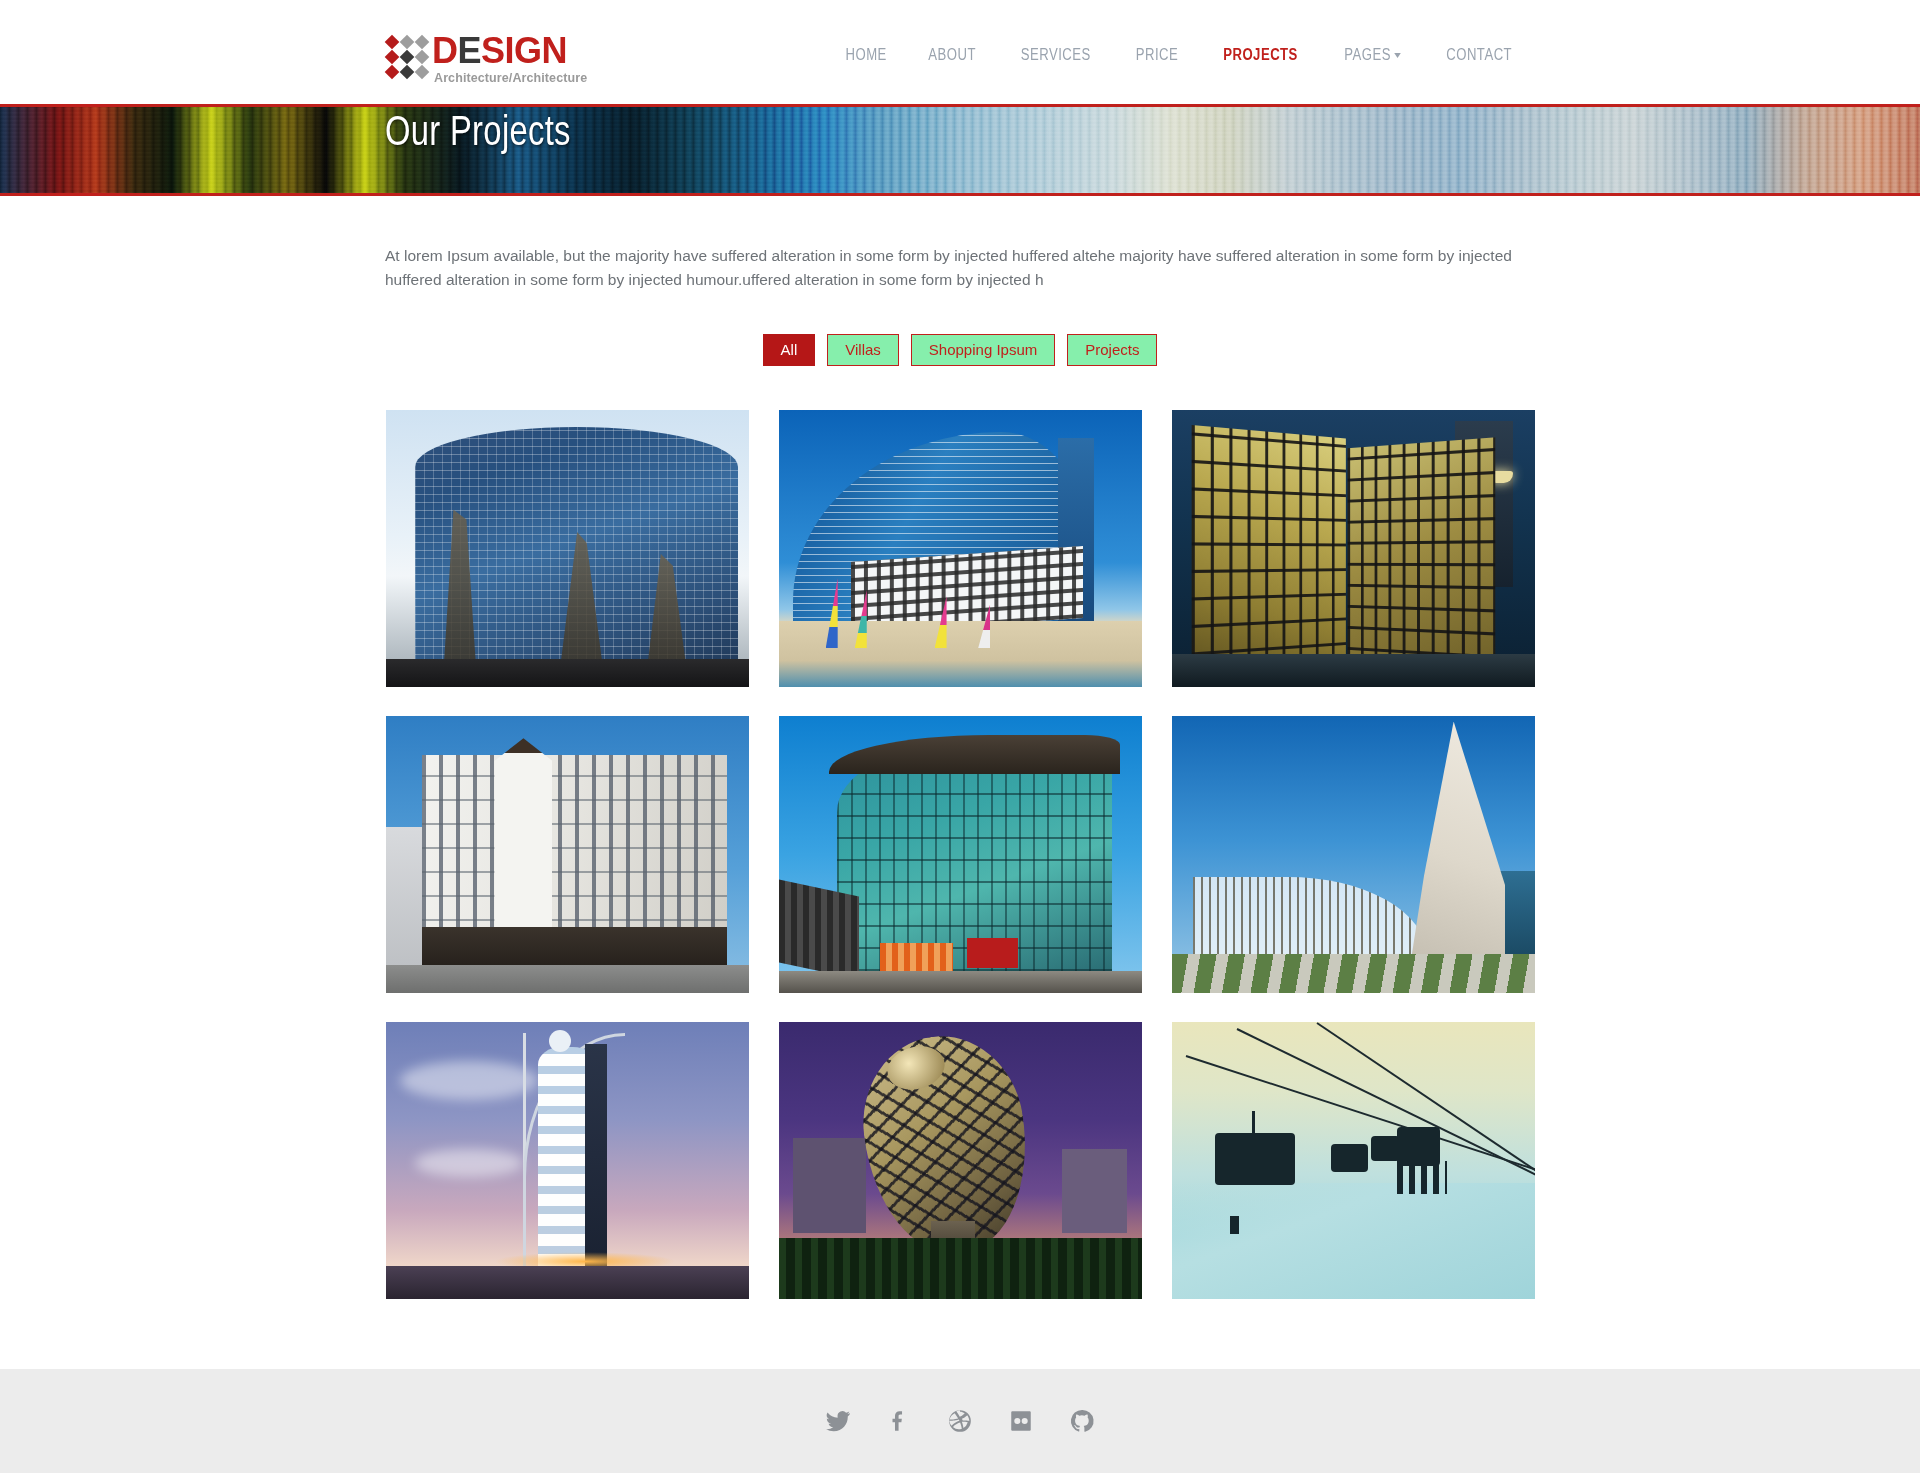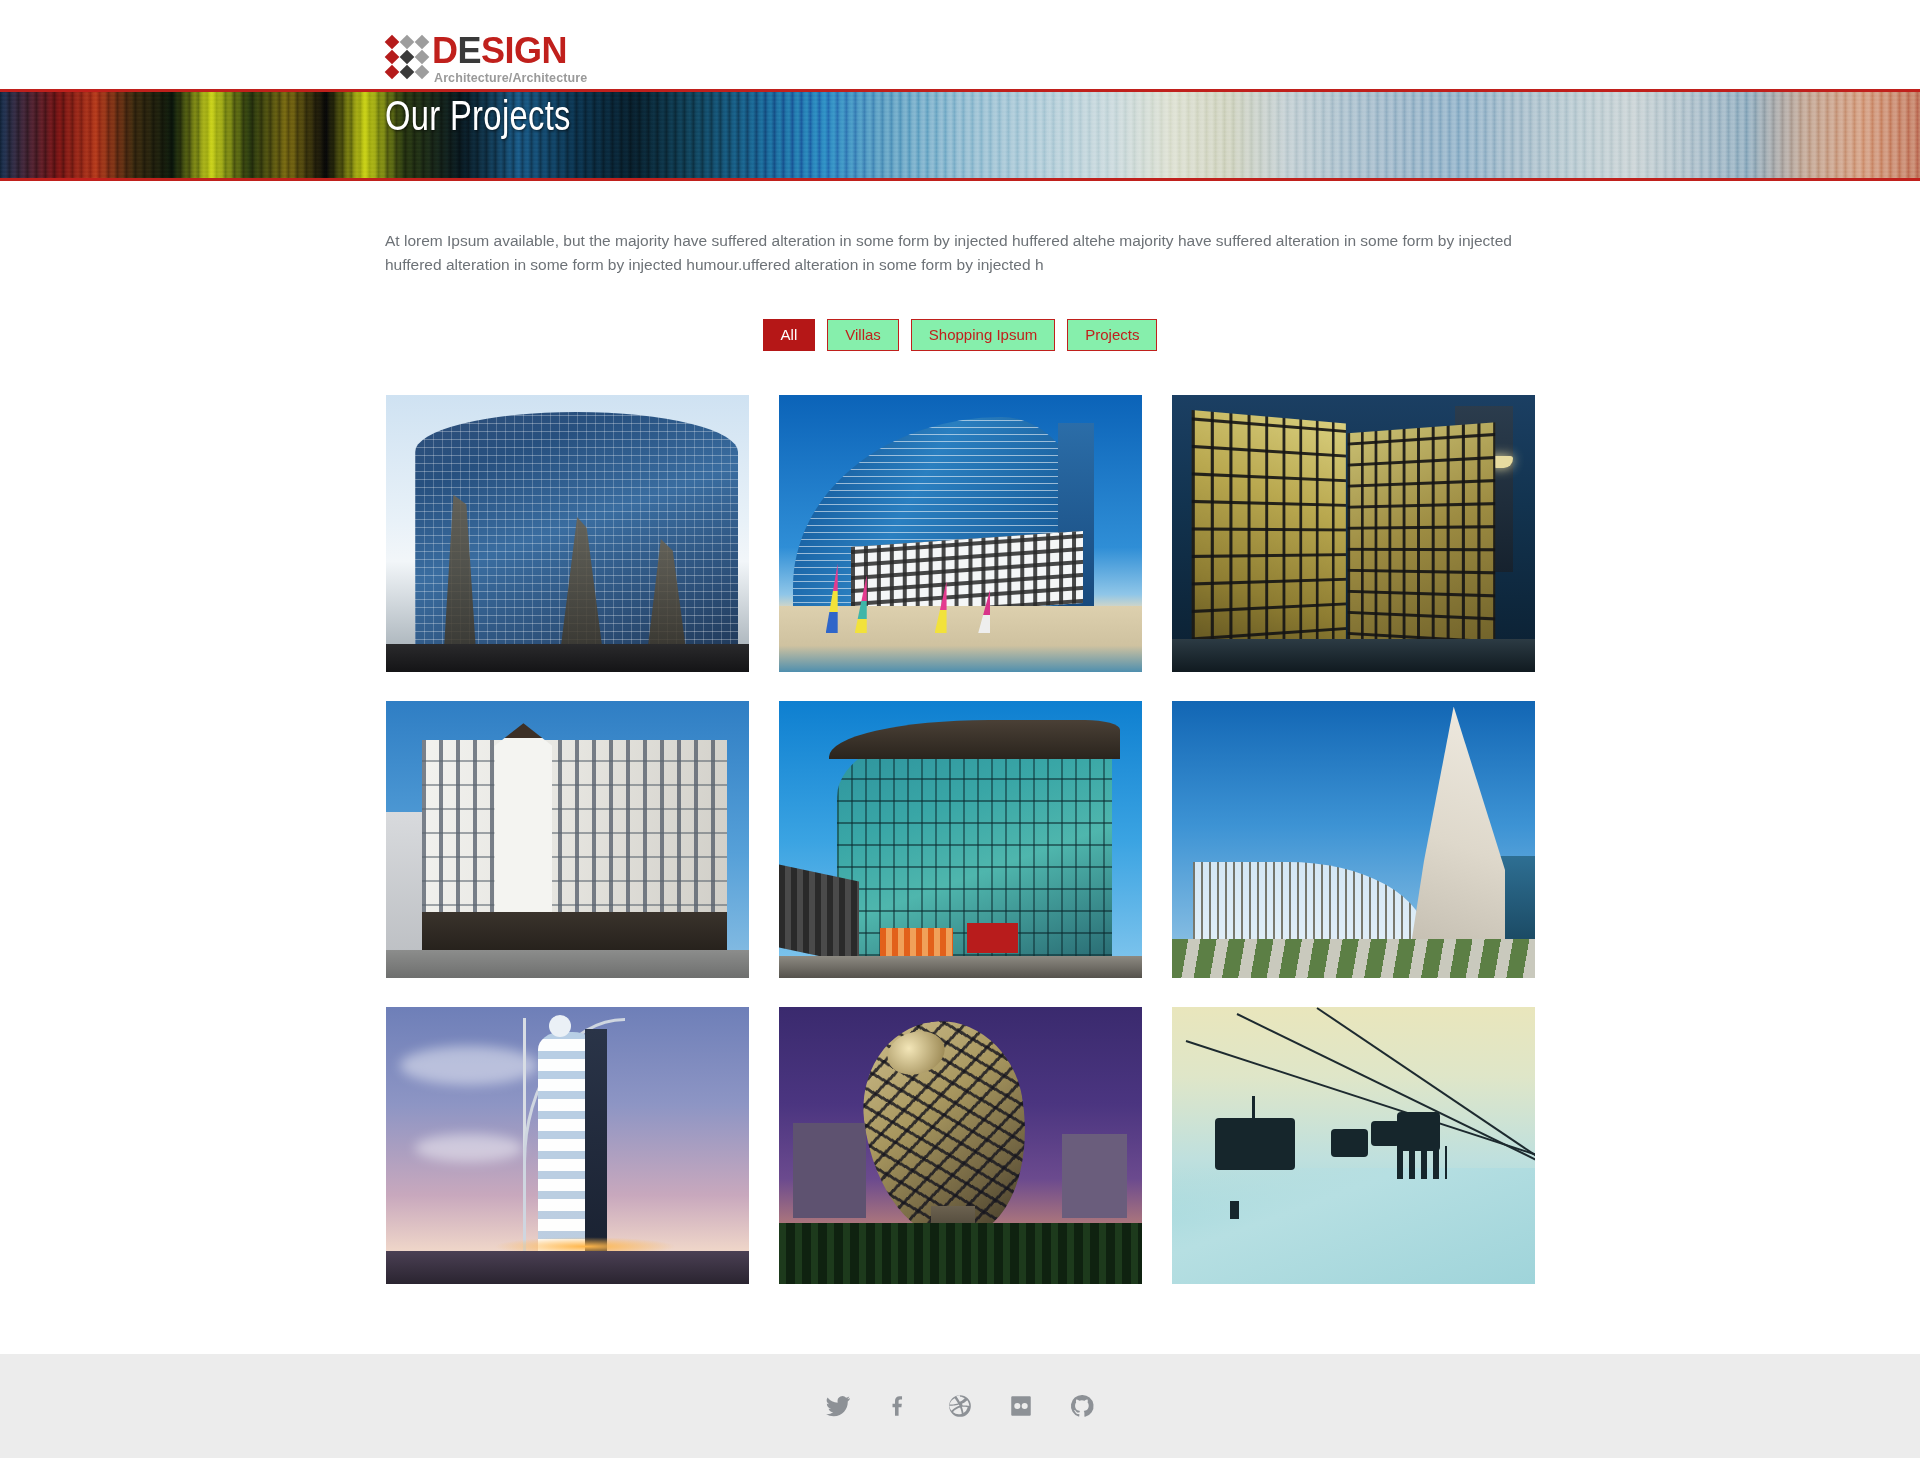--- a/index.html
+++ b/index.html
@@ -6,21 +6,21 @@
   html, body {
     width: 1920px;
     background: #ffffff;
     font-family: "Liberation Sans", sans-serif;
     color: #555;
   }
 
   
   .header {
     width: 1920px;
-    height: 89px;
+    height: 104px;
     background: #ffffff;
     position: relative;
   }
   .header-inner {
     width: 1150px;
     margin: 0 auto;
     height: 104px;
     display: flex;
     align-items: center;
     justify-content: space-between;
@@ -401,20 +401,29 @@
         <div class="dia red"></div>
           <div class="dia dark"></div>
           <div class="dia gray"></div>
       </div>
       <div class="brand-text">
         <div class="brand-title"><span>D</span><span class="dk">E</span><span>SIGN</span></div>
         <div class="brand-sub">Architecture/Architecture</div>
       </div>
     </div>
 
+    <div class="nav">
+      <a class="nav-item" href="#">HOME</a>
+      <a class="nav-item" href="#">ABOUT</a>
+      <a class="nav-item" href="#">SERVICES</a>
+      <a class="nav-item" href="#">PRICE</a>
+      <a class="nav-item active" href="#">PROJECTS</a>
+      <a class="nav-item" href="#"><span>PAGES</span><span class="caret"></span></a>
+      <a class="nav-item" href="#">CONTACT</a>
+    </div>
   </div>
 </div>
 
 <div class="banner">
   <div class="banner-bg"></div>
   <div class="banner-inner">
     <h1 class="banner-title">Our Projects</h1>
   </div>
 </div>
 

